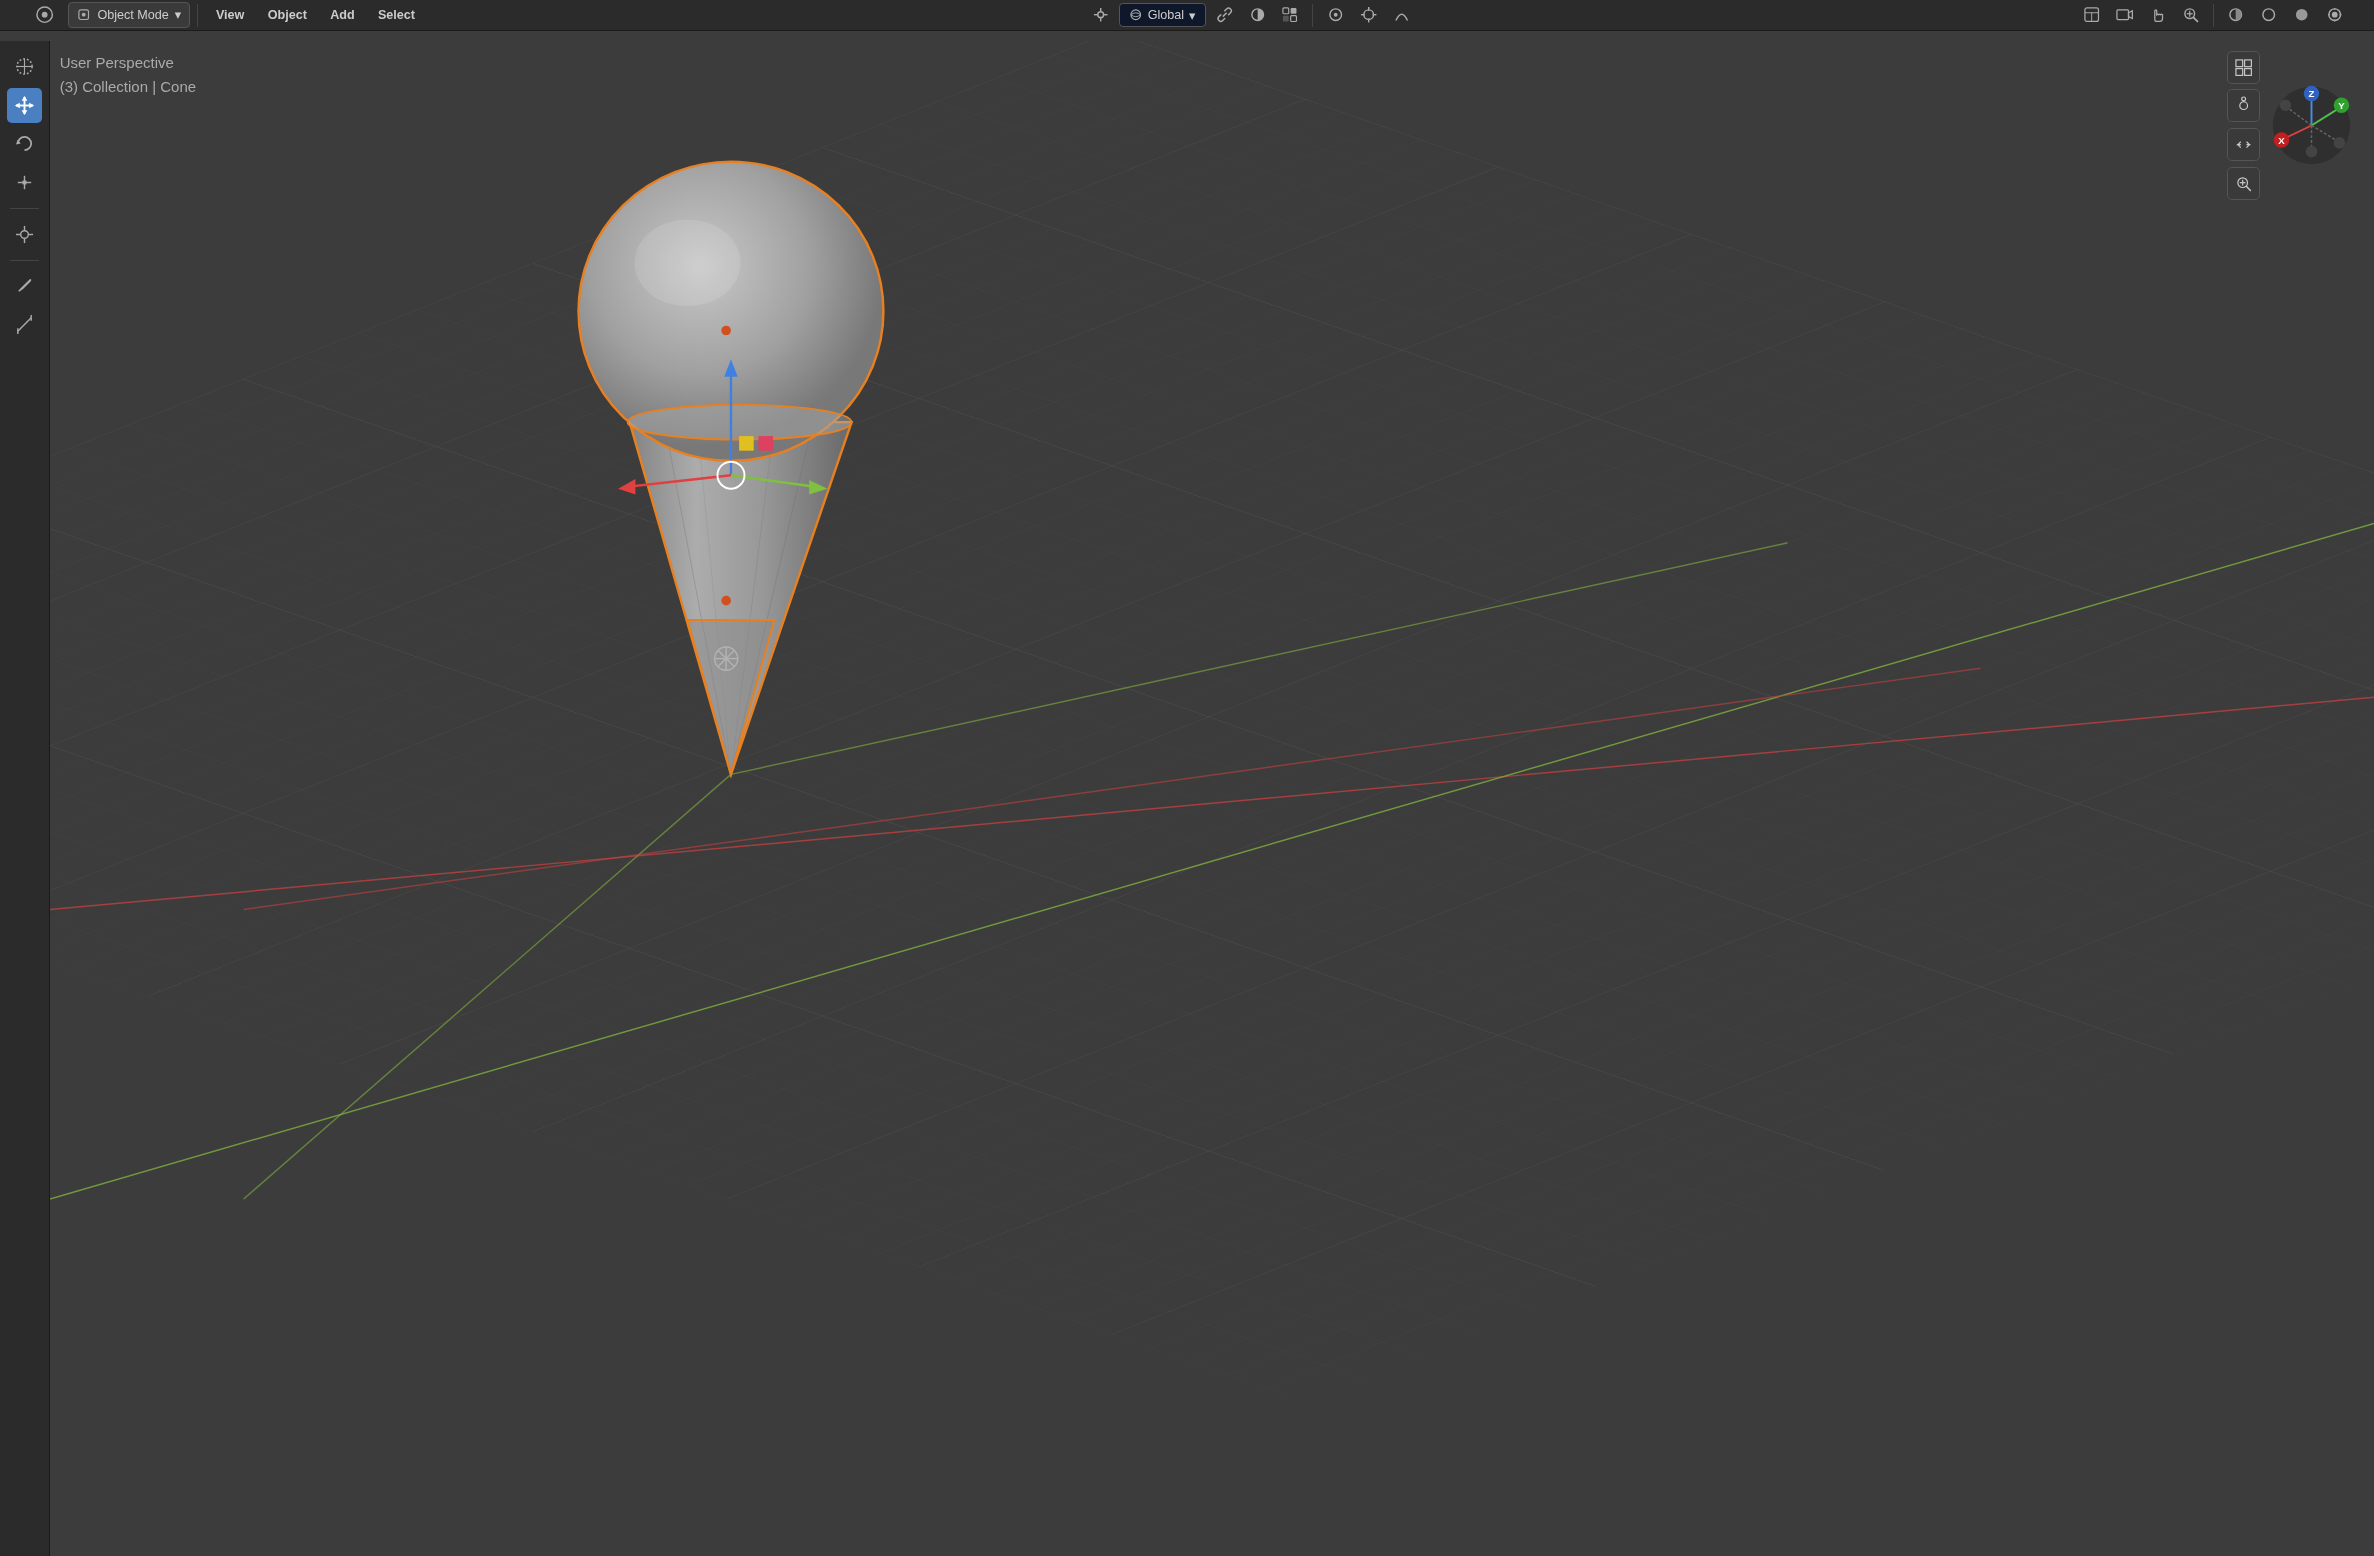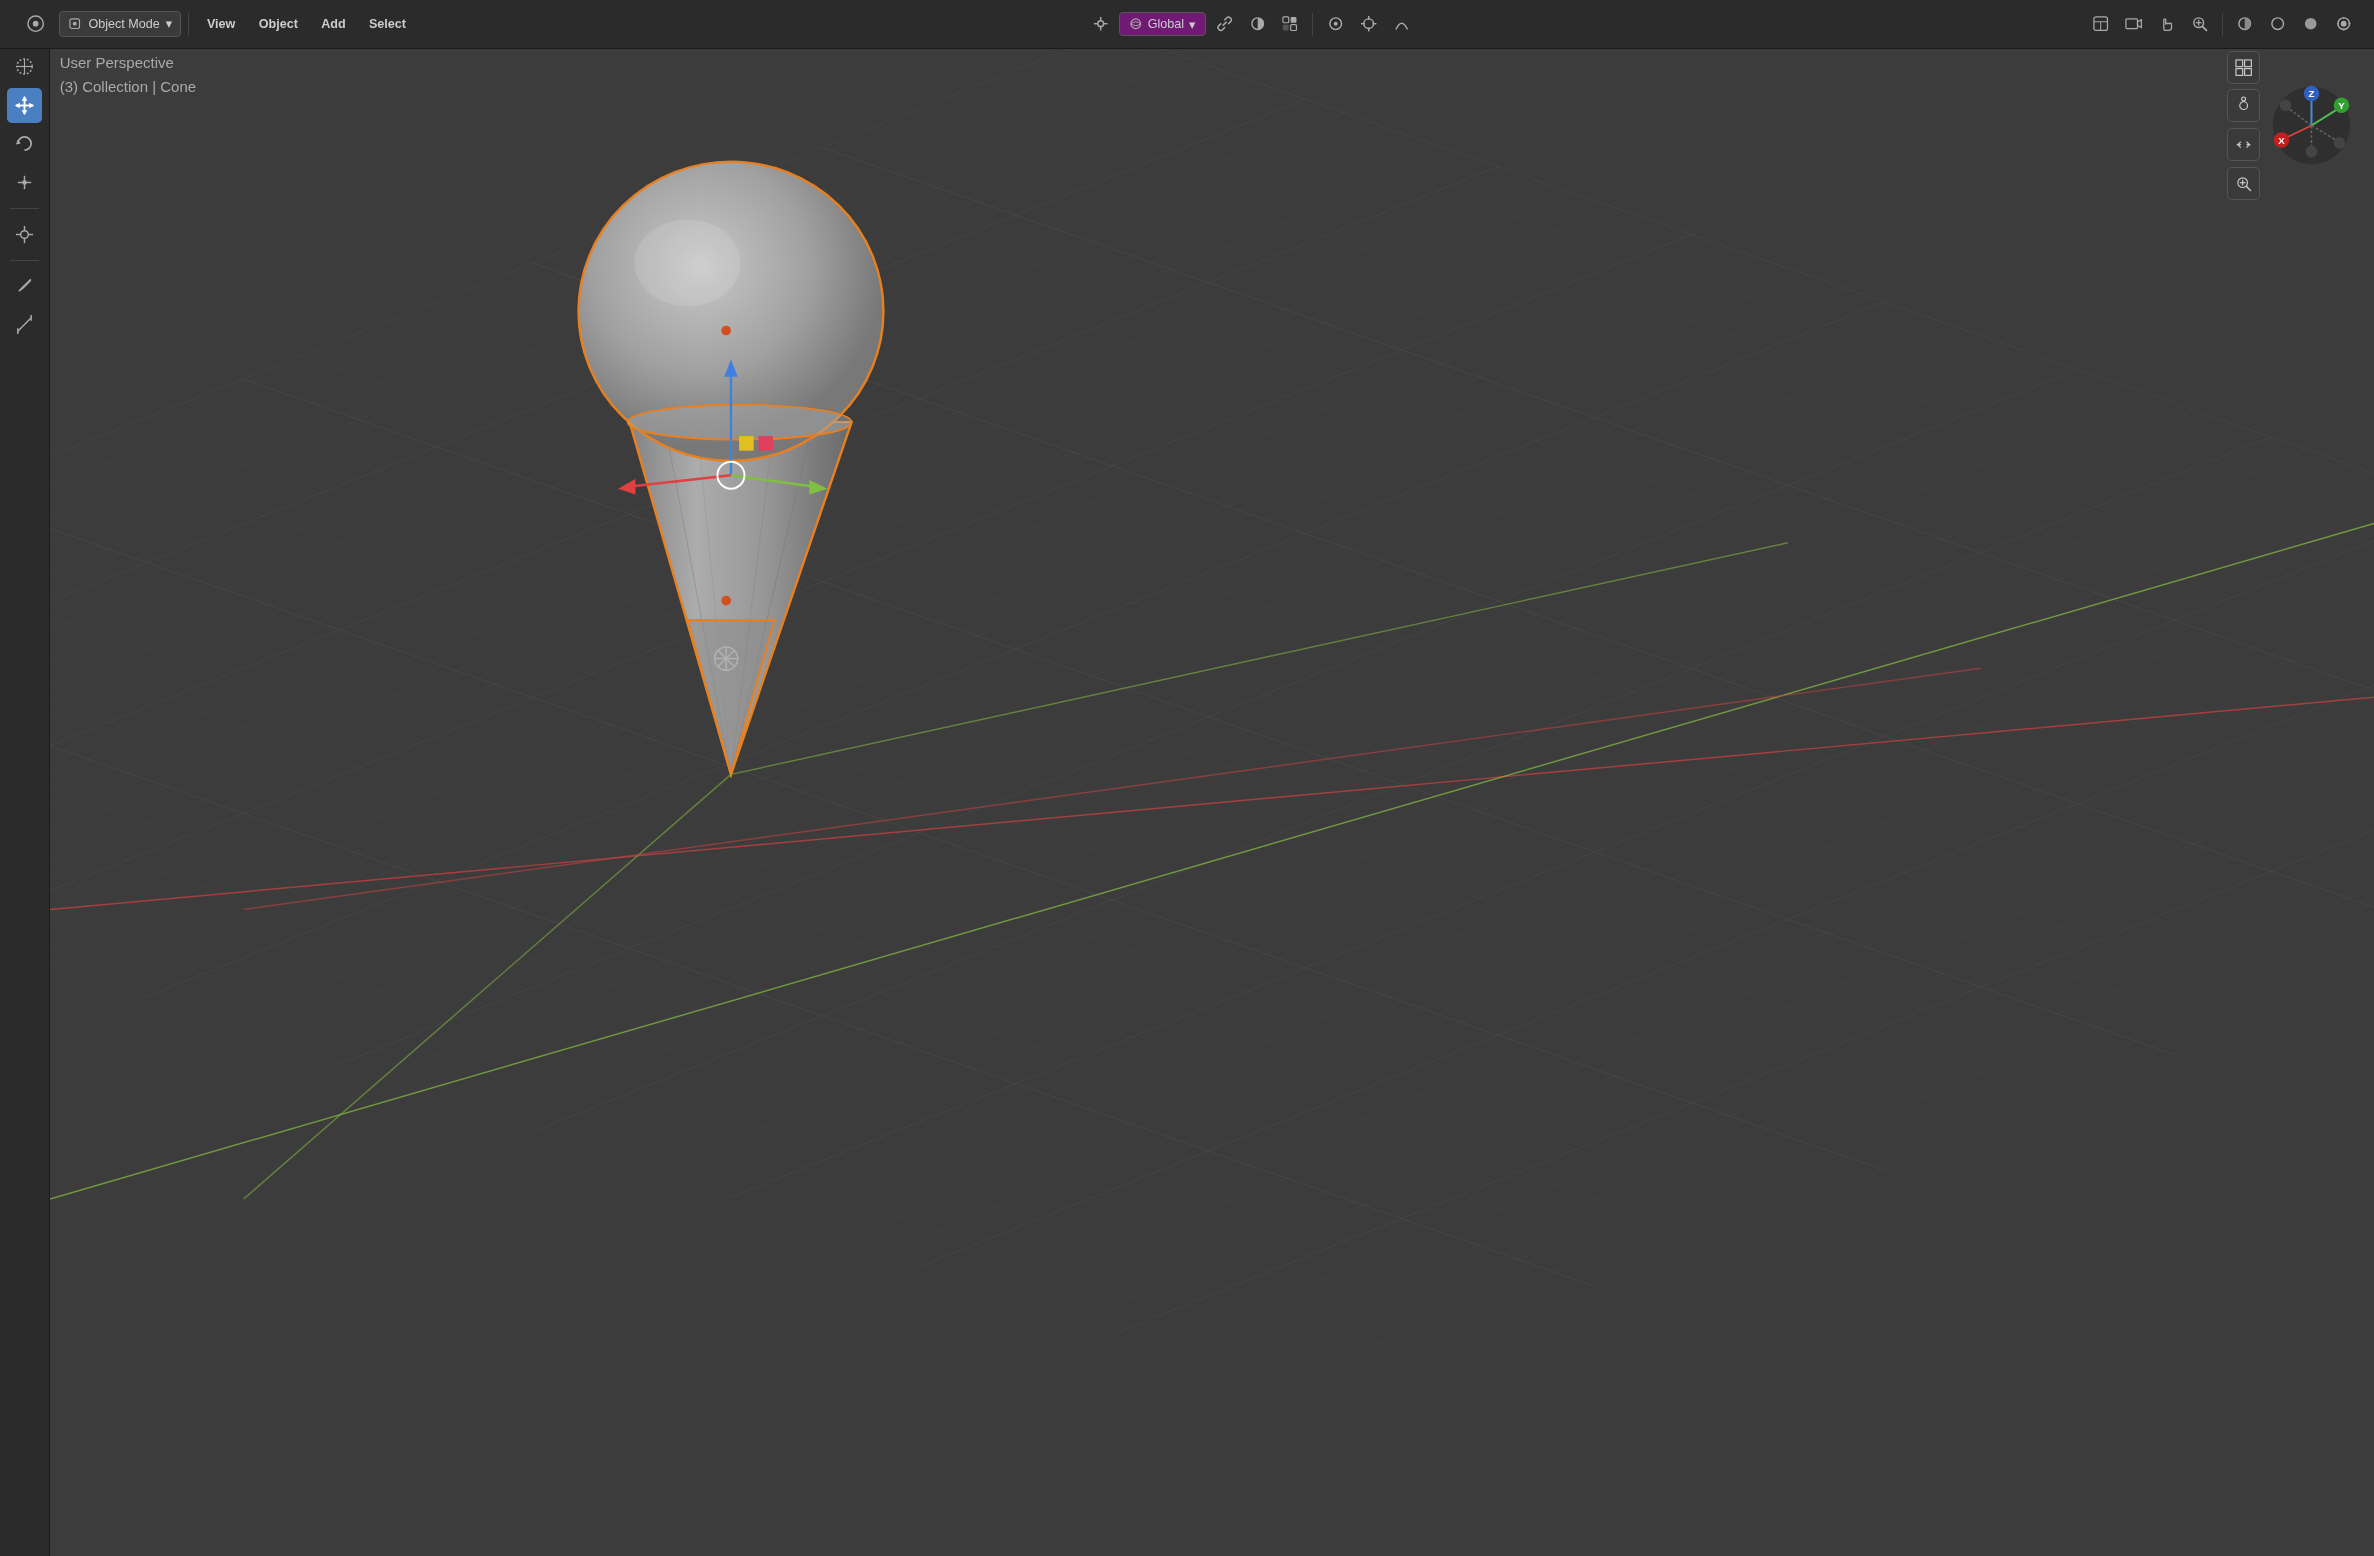--- a/index.html
+++ b/index.html
@@ -11,25 +11,25 @@
       font-size: 12.6px;
       color: #ddd;
       overflow: hidden;
       position: relative;
     }
 
     
     .top-bar {
       position: absolute;
       top: 0; left: 0; right: 0;
-      height: 49px;
+      height: 31px;
       background: #2b2b2b;
       display: flex;
       align-items: center;
-      padding: 0 16px;
+      padding: 0 25px;
       gap: 3.9px;
       z-index: 100;
       border-bottom: 1px solid #1a1a1a;
     }
     .top-bar-item {
       padding: 3.9px 9.7px;
       color: #ccc;
       font-size: 12.6px;
       cursor: pointer;
       border-radius: 3.9px;
@@ -62,21 +62,21 @@
       border: 1px solid #555;
       border-radius: 3.9px;
       padding: 3.9px 7.7px;
       color: #ccc;
       display: flex;
       align-items: center;
       gap: 5.8px;
       cursor: pointer;
     }
     .global-selector {
-      background: #701a75;
+      background: #0f172a;
       border: 1px solid #555;
       border-radius: 3.9px;
       padding: 3.9px 9.7px;
       color: #ccc;
       display: flex;
       align-items: center;
       gap: 4.8px;
       cursor: pointer;
     }
     .icon-btn {

